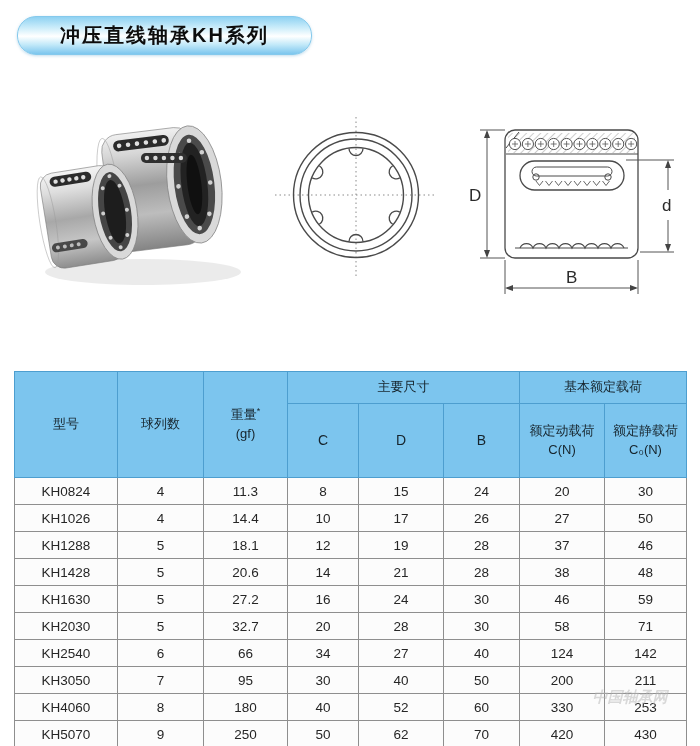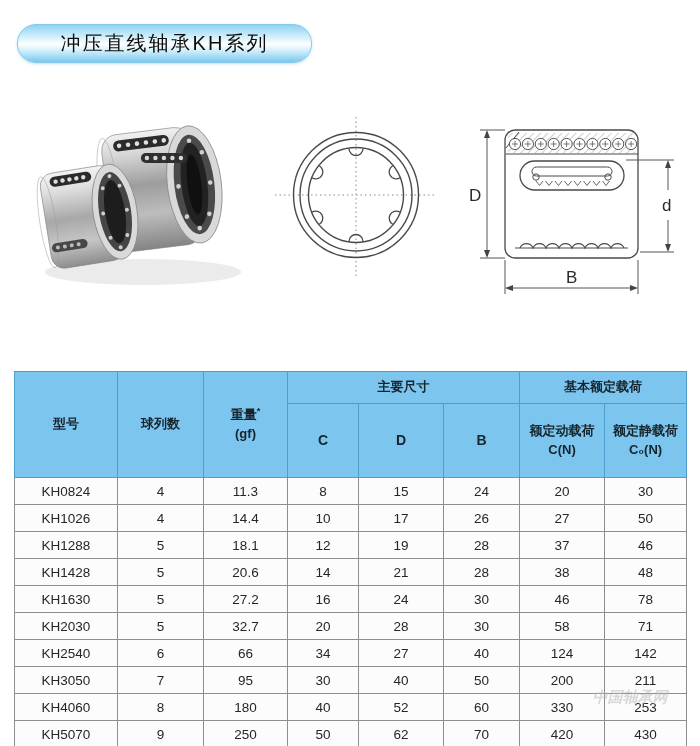--- a/index.html
+++ b/index.html
@@ -2,38 +2,38 @@
 <html><head>
 <meta charset="utf-8">
 <style>
   html,body{margin:0;padding:0;background:#fff;}
   body{width:700px;height:746px;position:relative;overflow:hidden;
        font-family:"Liberation Sans","DejaVu Sans",sans-serif;}
   .abs{position:absolute;}
 
   
   .title-pill{
-    left:17px;top:24px;width:293px;height:37px;border-radius:19px;
+    left:17px;top:16px;width:293px;height:37px;border-radius:19px;
     border:1px solid #85c9ec;
     background:linear-gradient(180deg,#8fd2f2 0%,#c9ecfa 28%,#ffffff 52%,#c4eaf9 74%,#7cc6ee 100%);
     box-shadow:0 1px 3px rgba(120,180,215,.45);
-    text-align:center;line-height:37px;font-size:20px;font-weight:400;
+    text-align:center;line-height:37px;font-size:20px;font-weight:700;
     letter-spacing:2px;color:#0d0d0d;
   }
 
   
   .photo-svg{left:28px;top:100px;width:235px;height:200px;}
   .front-svg{left:272px;top:95px;width:168px;height:205px;}
   .section-svg{left:462px;top:98px;width:235px;height:212px;}
   .dim-text{font-size:17px;fill:#2b2b2b;font-family:"Liberation Sans",sans-serif;}
 
   
   .spec-table-wrap{left:14px;top:371px;width:672px;}
   table{border-collapse:collapse;table-layout:fixed;width:672px;}
-  th{background:#7cc5ee;border:1px solid #4d9ecf;font-weight:700;
+  th{background:#7cc5ee;border:1px solid #4d9ecf;font-weight:400;
      color:#16242c;font-size:13px;text-align:center;vertical-align:middle;
      padding:0;line-height:1.45;}
   tr.h1{height:32px;}
   tr.h2{height:74px;}
   td{background:#fcfcfc;border:1px solid #8e8e8e;color:#262626;
      font-size:13.5px;text-align:center;vertical-align:middle;height:26px;padding:0;}
   th sup{font-size:9px;}
   .dim-letter{font-size:14px;}
 
   
@@ -301,21 +301,21 @@
           <td>48</td>
         </tr>
         <tr>
           <td>KH1630</td>
           <td>5</td>
           <td>27.2</td>
           <td>16</td>
           <td>24</td>
           <td>30</td>
           <td>46</td>
-          <td>78</td>
+          <td>59</td>
         </tr>
         <tr>
           <td>KH2030</td>
           <td>5</td>
           <td>32.7</td>
           <td>20</td>
           <td>28</td>
           <td>30</td>
           <td>58</td>
           <td>71</td>

